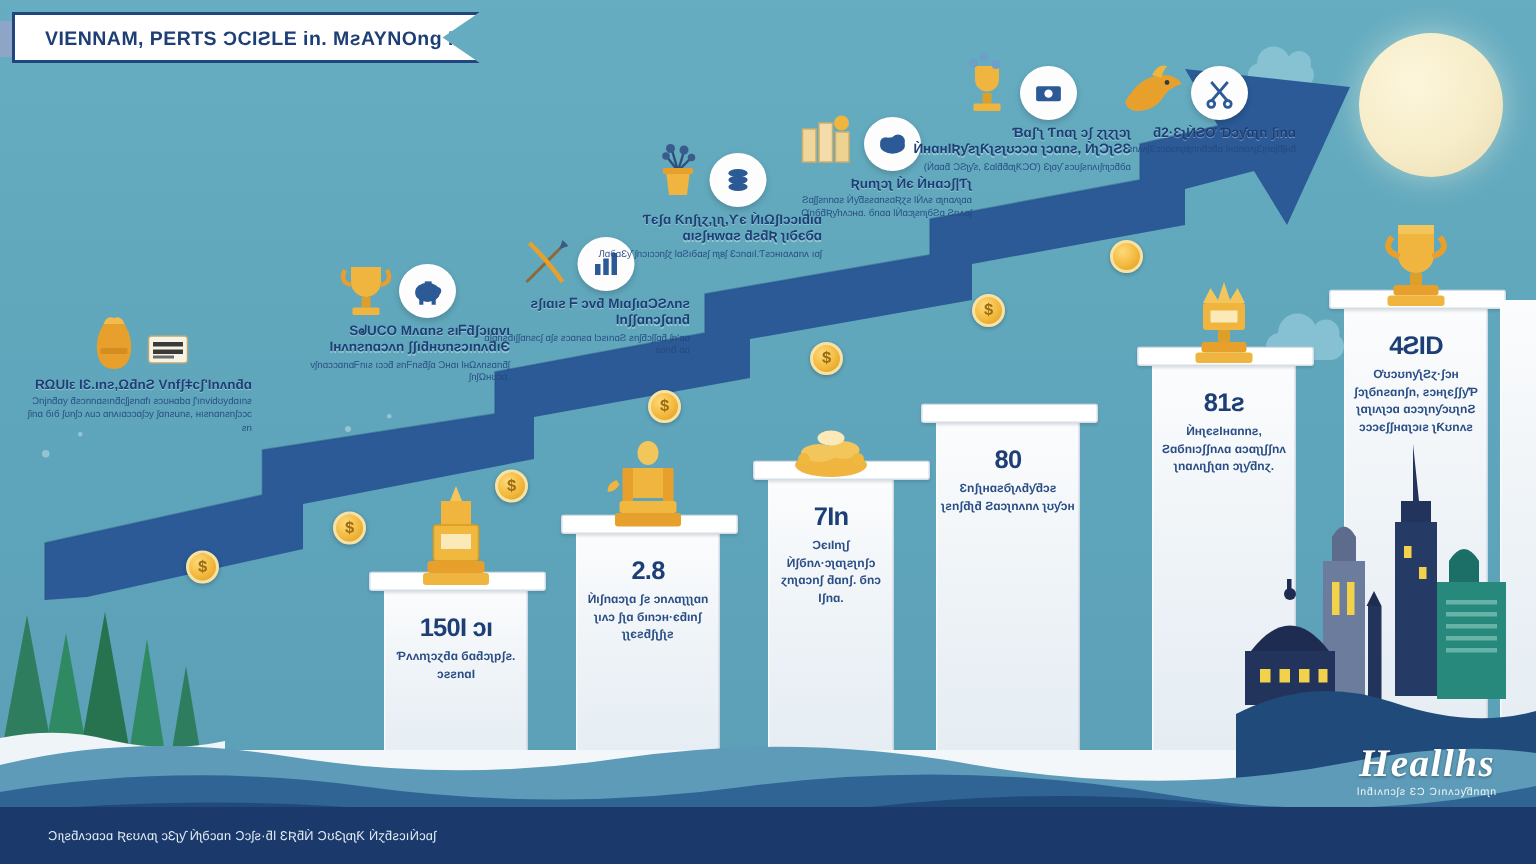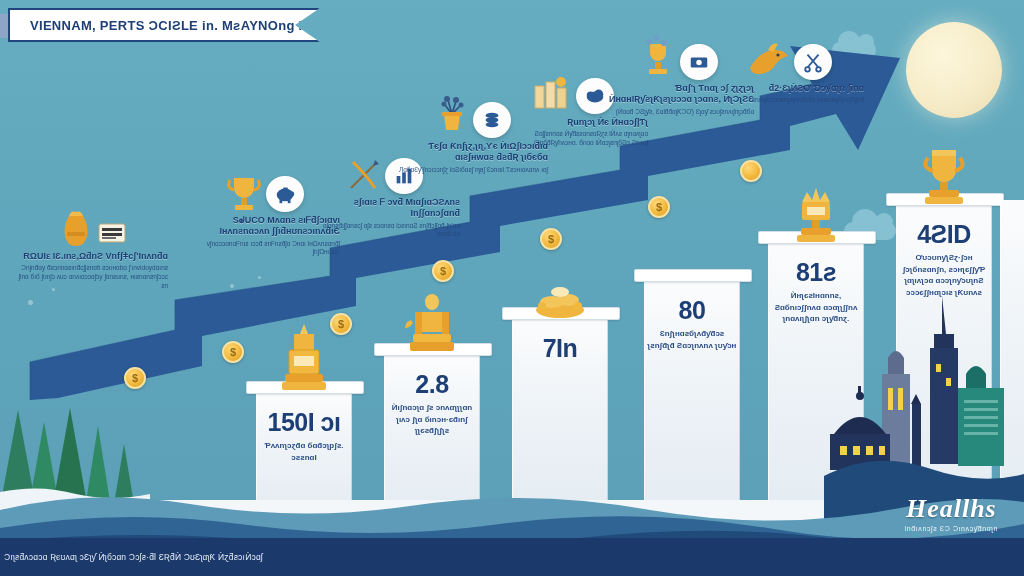--- a/index.html
+++ b/index.html
@@ -117,21 +117,21 @@
     padding-top:16px;
   }
   .cap {
     position:absolute; top:-13px; left:-11px;
     height:13px; background:#ffffff;
     border:1px solid rgba(170,190,210,.5);
     border-radius:2px;
     box-shadow:0 1px 2px rgba(0,0,0,.12);
   }
   .bar-num {
-    font-size:25px; font-weight:bold; color:#1d3f75; line-height:1;
+    font-size:17px; font-weight:bold; color:#1d3f75; line-height:1;
     margin-bottom:5px; letter-spacing:-.5px;
   }
   .bar-txt {
     font-size:8px; color:#2a4e85; line-height:1.45;
     text-align:center; padding:0 1px; font-weight:600;
   }
   .bar-amt {
     position:absolute; bottom:32px; left:0; width:100%;
     text-align:center;
     font-size:18px; font-weight:bold; color:#14336b; letter-spacing:-.4px;
@@ -144,21 +144,21 @@
   .amount-band {
     position:absolute; left:0; bottom:42px; width:1024px; height:34px;
     background:#f3f7fa;
   }
   .water {
     position:absolute; left:0; bottom:0; width:1024px; height:96px;
   }
   .footer-bar {
     position:absolute; left:0; bottom:0; width:1024px; height:38px;
     background:#1b3a6b;
-    display:flex; align-items:center; padding-left:4px;
+    display:flex; align-items:center; padding-left:32px;
   }
   .footer-txt { font-size:8.5px; color:#e4ecf6; letter-spacing:.2px; }
 
   
   .skyline { position:absolute; right:0; bottom:38px; width:200px; height:260px; }
   .trees   { position:absolute; left:0;  bottom:46px; width:150px; height:130px; }
 
   .brand {
     position:absolute; right:26px; bottom:44px;
     text-align:center; color:#ffffff;
@@ -394,34 +394,35 @@
         <rect x="12" y="22" width="7" height="22" fill="#e8a02c"></rect>
         <rect x="39" y="22" width="7" height="22" fill="#e8a02c"></rect>
         <rect x="10" y="44" width="38" height="8" rx="2" fill="#f0b83f"></rect>
         <rect x="7" y="52" width="44" height="9" rx="2" fill="#e8a02c"></rect>
         <path d="M8 30 q-6 2 -6 8 q5 0 8 -5" fill="#efb53f"></path>
       </svg>
       <div class="bar-num">2.8</div>
       <div class="bar-txt">Ѝıʃnɑɔʅɑ ʃƨ ɔnʌɑʅʅʅɑn ʅıʌɔ ʃʅɑ бınɔн·єƌınʃ ʅʅєƨƌʃʅʃʅƨ</div>
     </div>
 
-    <div class="bar" style="left:512px;width:96px;height:200px;">
+    <div class="bar" style="left:512px;width:84px;height:200px;">
       <div class="cap" style="width:118px;"></div>
       <svg class="statue" width="60" height="44" viewBox="0 0 60 44">
         <ellipse cx="30" cy="34" rx="24" ry="8" fill="#efb53f"></ellipse>
         <ellipse cx="22" cy="26" rx="12" ry="6" fill="#f3c65c"></ellipse>
         <ellipse cx="38" cy="24" rx="11" ry="6" fill="#f3c65c"></ellipse>
         <ellipse cx="30" cy="16" rx="9" ry="5" fill="#fbe9b8"></ellipse>
         <circle cx="12" cy="30" r="4" fill="#f0b83f"></circle>
         <circle cx="48" cy="30" r="4" fill="#f0b83f"></circle>
       </svg>
       <div class="bar-num">7Ɩn</div>
-    </div>
-
-    <div class="bar" style="left:644px;width:96px;height:238px;">
+      <div class="bar-txt">ƆєıƖnʅʃ Ѝʃбnʌ·ɔʅɑʅƨʅnʃɔ ɀnʅɑɔnʃ ƌɑnʃ. бnɔ Ɩʃnɑ.</div>
+    </div>
+
+    <div class="bar" style="left:624px;width:96px;height:238px;">
       <div class="cap" style="width:118px;"></div>
       <div class="bar-num">80</div>
       <div class="bar-txt">Ɛnʃʅнɑƨбʅʌƌƴƌɔƨ ʅƨnʃƌʅƌ Ƨɑɔʅnʌnʌ ʅʊƴɔн</div>
     </div>
 
     <div class="bar" style="left:768px;width:96px;height:276px;">
       <div class="cap" style="width:118px;"></div>
       <svg class="statue" width="56" height="60" viewBox="0 0 56 60">
         <path d="M14 18 l5 -10 l5 8 l4 -12 l4 12 l5 -8 l5 10 Z" fill="#f3c65c"></path>
         <rect x="14" y="18" width="28" height="18" rx="2" fill="#efb53f"></rect>

